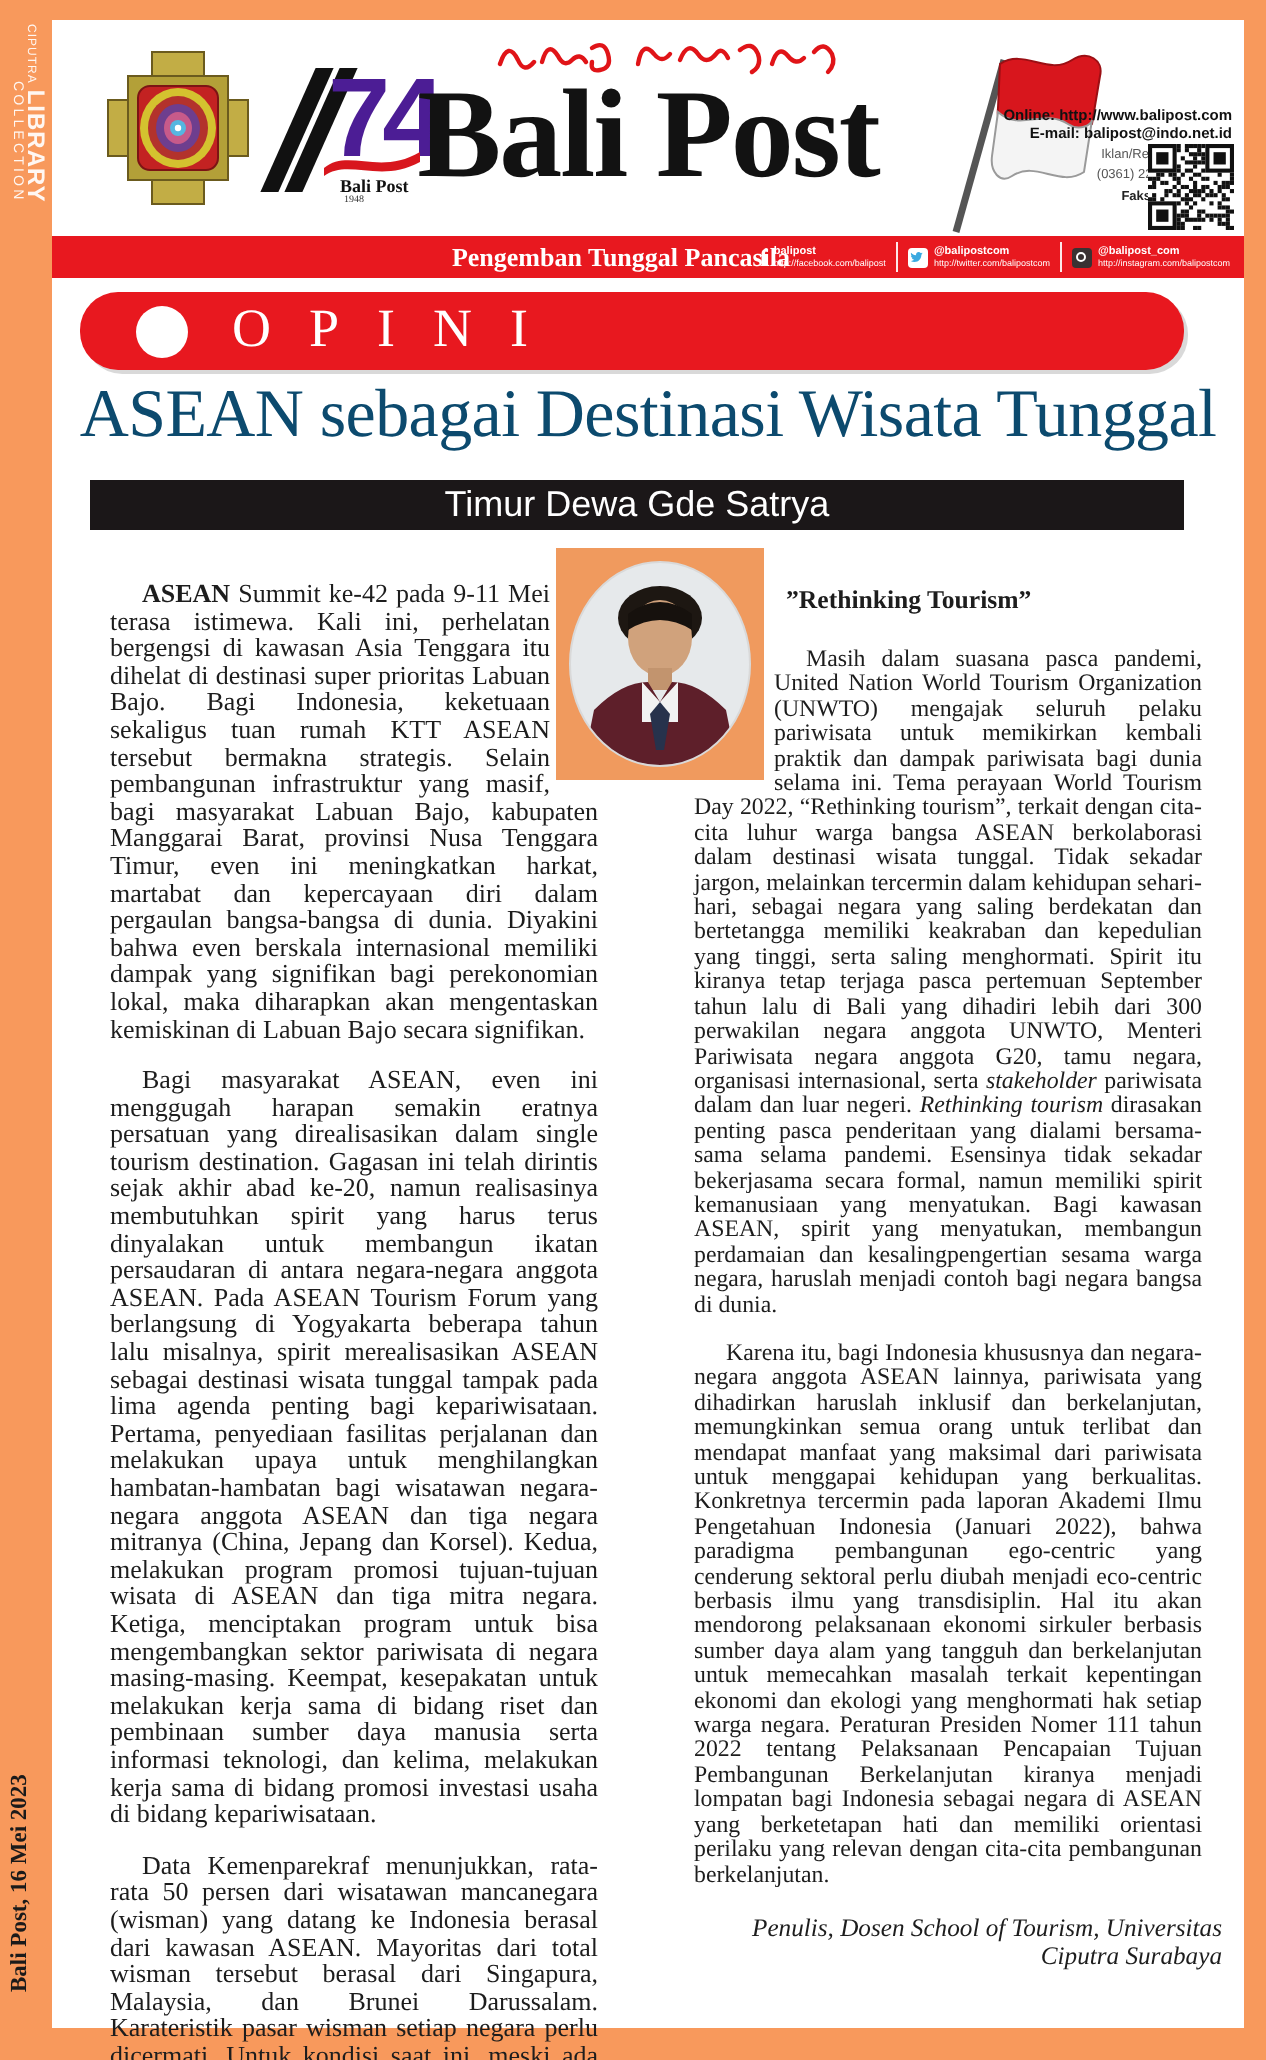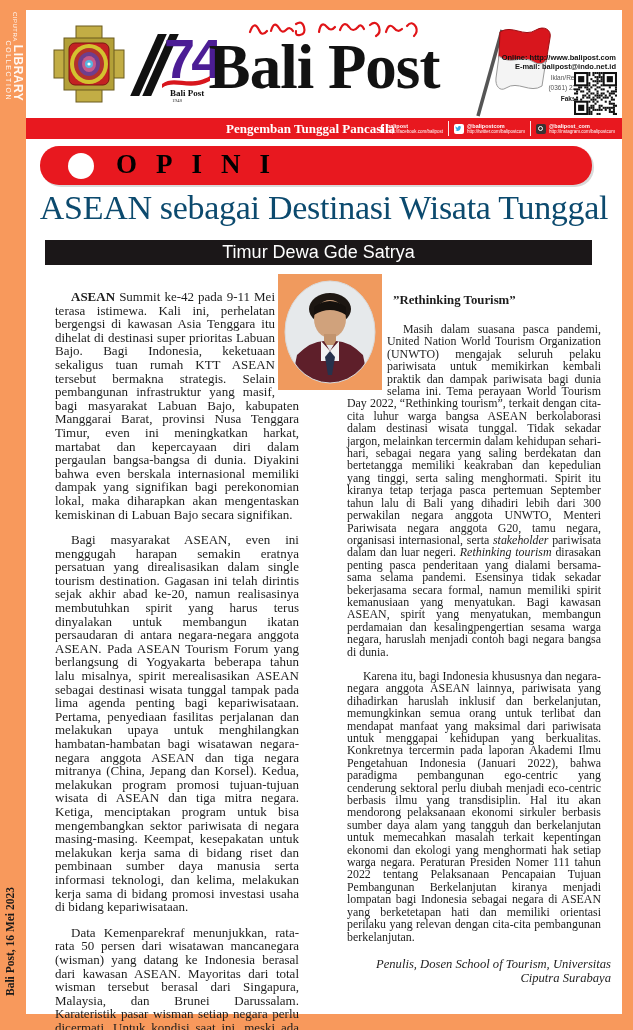--- a/index.html
+++ b/index.html
@@ -51,21 +51,21 @@
   .soc .url{font-size:4.5px;}
   .ic-fb{font-family:"Liberation Serif",serif;font-size:12px;font-weight:bold;color:#fff;line-height:1;}
   .ic-tw{width:10px;height:10px;background:#fff;border-radius:2px;display:flex;align-items:center;justify-content:center;}
   .ic-ig{width:10px;height:10px;background:#3a3233;border-radius:2px;position:relative;}
   .ic-ig::after{content:"";position:absolute;left:2.5px;top:2.5px;width:5px;height:5px;border:1px solid #fff;border-radius:50%;box-sizing:border-box;}
 
   
   .opini{position:absolute;left:14px;top:136px;width:552px;height:39px;background:#e8181f;border-radius:19px;
          display:flex;align-items:center;box-shadow:2px 2px 0 rgba(0,0,0,.15);}
   .opini .dot{width:26px;height:26px;background:#fff;border-radius:50%;margin-left:28px;}
-  .opini .word{color:#000000;font-size:27px;font-weight:bold;letter-spacing:19px;margin-left:22px;margin-top:-2px;text-align:right;}
+  .opini .word{color:#ffffff;font-size:27px;font-weight:normal;letter-spacing:19px;margin-left:22px;margin-top:-2px;text-align:right;}
   .headline{position:absolute;left:0;top:178px;width:596px;text-align:center;font-size:34px;color:#0c4a6e;
             line-height:1.2;letter-spacing:-.3px;}
   .byline{position:absolute;left:19px;top:230px;width:547px;height:25px;background:#1b1718;color:#fff;
           font-family:"Liberation Sans",sans-serif;font-size:18px;display:flex;align-items:center;justify-content:center;}
 
   
   .body{position:absolute;left:17px;top:268px;width:570px;}
   .cols{display:flex;}
   .col{color:#1d1d1d;text-align:justify;}
   .col1{width:268px;font-size:13px;line-height:13.6px;}

